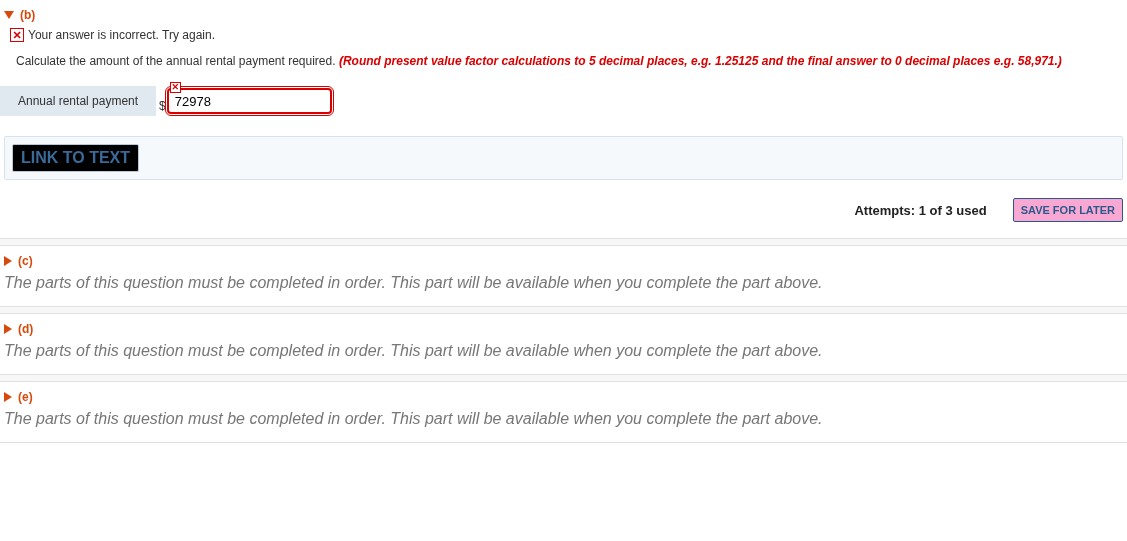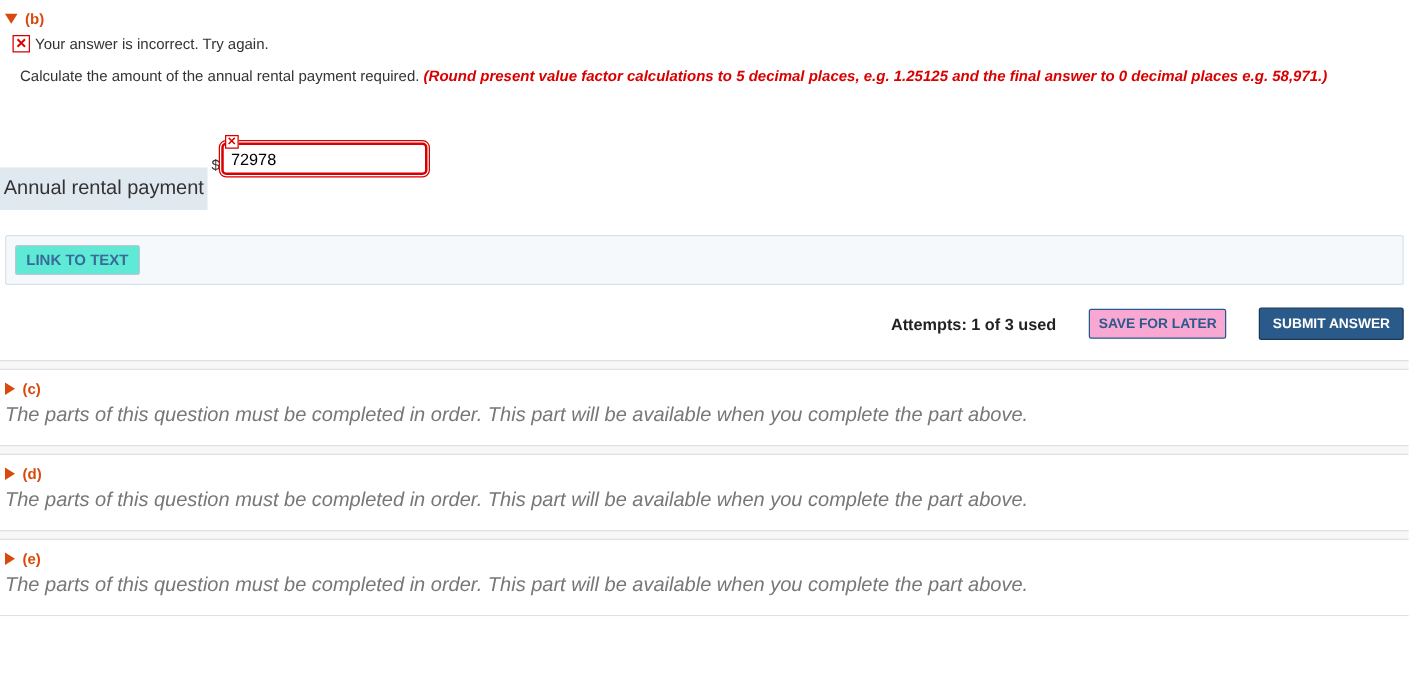--- a/index.html
+++ b/index.html
@@ -67,23 +67,22 @@
     font-style: italic;
     font-weight: bold;
   }
   .answer-row {
     display: flex;
     align-items: center;
     padding: 6px 0 6px 0;
   }
   .answer-label {
     background: #e0e8f0;
-    padding: 8px 3px;
-    font-size: 16px;
-    margin-top: 48px;
+    padding: 8px 18px;
+    font-size: 12px;
   }
   .input-wrap {
     position: relative;
     margin-left: 2px;
     display: flex;
     align-items: flex-end;
   }
   .dollar-sign {
     font-size: 12px;
     padding: 0 1px 0 1px;
@@ -118,24 +117,24 @@
     line-height: 1;
   }
   .link-panel {
     margin: 14px 4px 8px 4px;
     background: #f5f9fc;
     border: 1px solid #d6e3ec;
     border-radius: 2px;
     padding: 7px;
   }
   .link-to-text-btn {
-    background: #5eead4;
+    background: #000000;
     border: 1px solid #b8c8d8;
     color: #3a6a9a;
-    font-size: 12px;
+    font-size: 16px;
     font-weight: bold;
     padding: 4px 8px;
     border-radius: 2px;
     cursor: pointer;
   }
   .attempts-row {
     display: flex;
     justify-content: flex-end;
     align-items: center;
     gap: 26px;
@@ -216,21 +215,20 @@
   </span>
 </div>
 
 <div class="link-panel">
   <button class="link-to-text-btn">LINK TO TEXT</button>
 </div>
 
 <div class="attempts-row">
   <span class="attempts-text">Attempts: 1 of 3 used</span>
   <button class="save-btn">SAVE FOR LATER</button>
-  <button class="submit-btn">SUBMIT ANSWER</button>
 </div>
 
 <div class="section-divider"></div>
 
 <div class="part-header collapsed-part">
   <span class="triangle-right"></span>
   <span class="part-label">(c)</span>
 </div>
 <div class="locked-text">The parts of this question must be completed in order. This part will be available when you complete the part above.</div>
 

